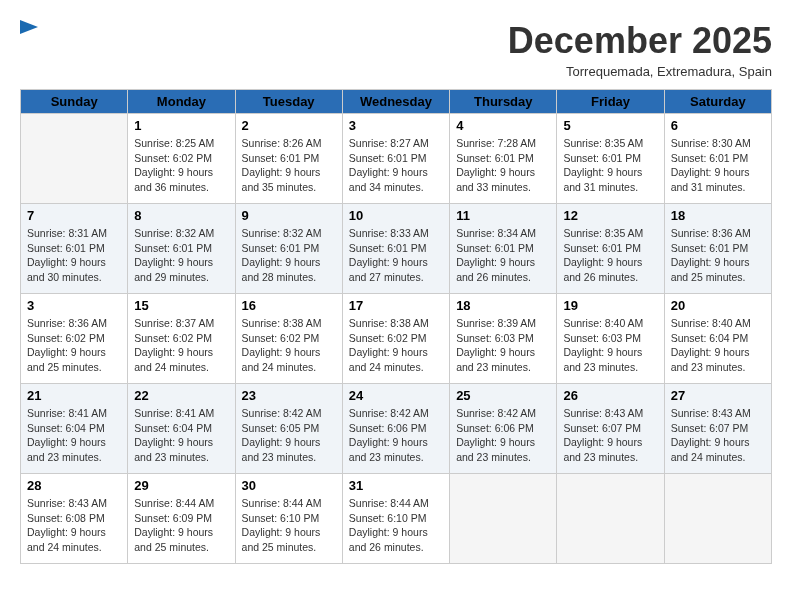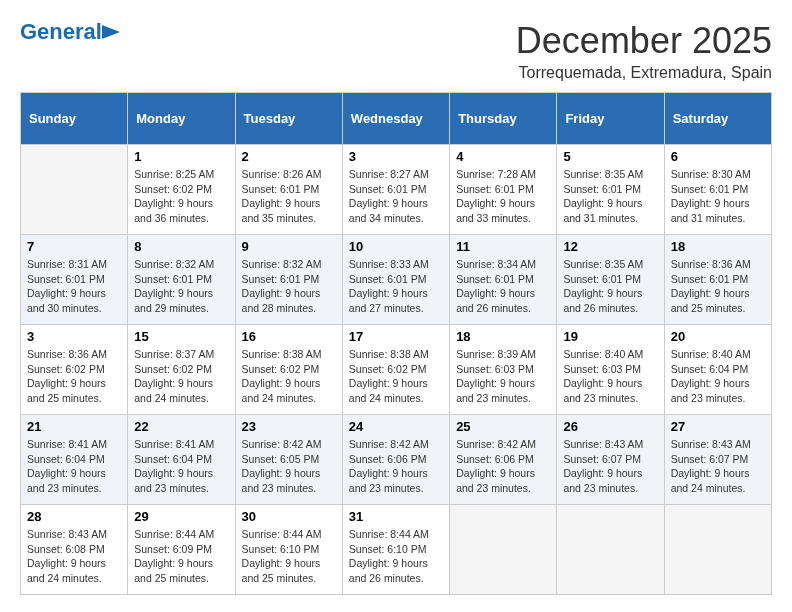--- a/index.html
+++ b/index.html
@@ -31,38 +31,38 @@
     }
     .logo-wrapper {
       display: flex;
       flex-direction: column;
     }
     .title-block {
       text-align: right;
     }
     .month-title {
       font-size: 36px;
-      font-weight: normal;
+      font-weight: bold;
       color: #333;
     }
     .subtitle {
-      font-size: 16px;
+      font-size: 13px;
       color: #333;
       margin-top: 2px;
     }
     .calendar {
       width: 100%;
       border-collapse: collapse;
       font-size: 11px;
     }
     .calendar th {
       background-color: #2a6db5;
-      color: #ffffff;
-      text-align: left;
-      padding: 18px 8px;
+      color: #000000;
+      text-align: center;
+      padding: 4px 8px;
       font-size: 13px;
       font-weight: bold;
       border: 1px solid #ccc;
     }
     .calendar td {
       border: 1px solid #ccc;
       vertical-align: top;
       padding: 4px 6px;
       width: calc(100% / 7);
       min-height: 80px;
@@ -90,23 +90,20 @@
     }
     .logo-line1 { display: flex; align-items: center; }
   </style>
 </head>
 <body>
 
 <div class="header">
   <div class="logo">
     <div class="logo-wrapper">
       <div class="logo-line1">
-        <span class="logo-text">
-          <span>General</span>
-        </span>
         <svg width="18" height="14" viewBox="0 0 18 14">
           <polygon points="0,0 18,7 0,14" fill="#1a6ab1"></polygon>
         </svg>
       </div>
     </div>
   </div>
   <div class="title-block">
     <div class="month-title">December 2025</div>
     <div class="subtitle">Torrequemada, Extremadura, Spain</div>
   </div>

